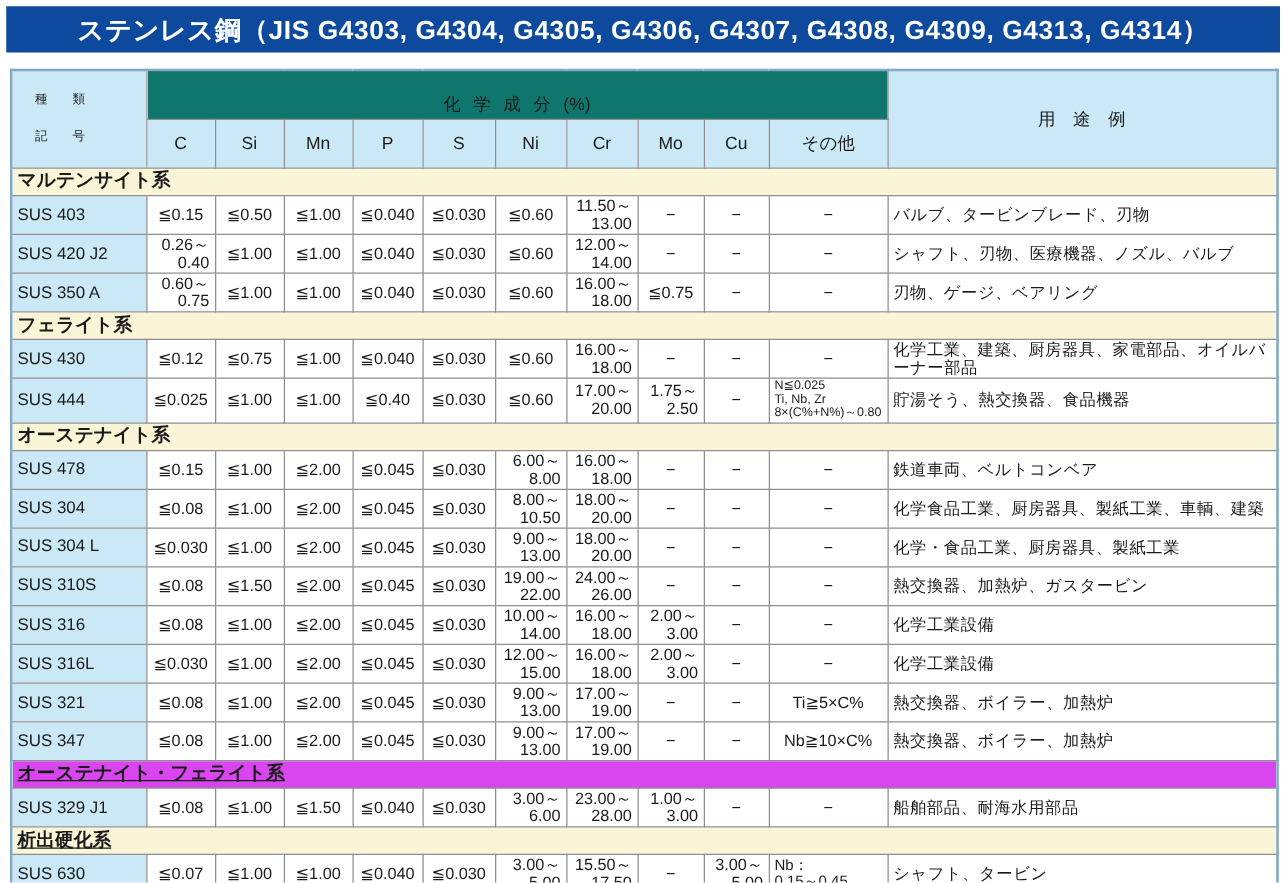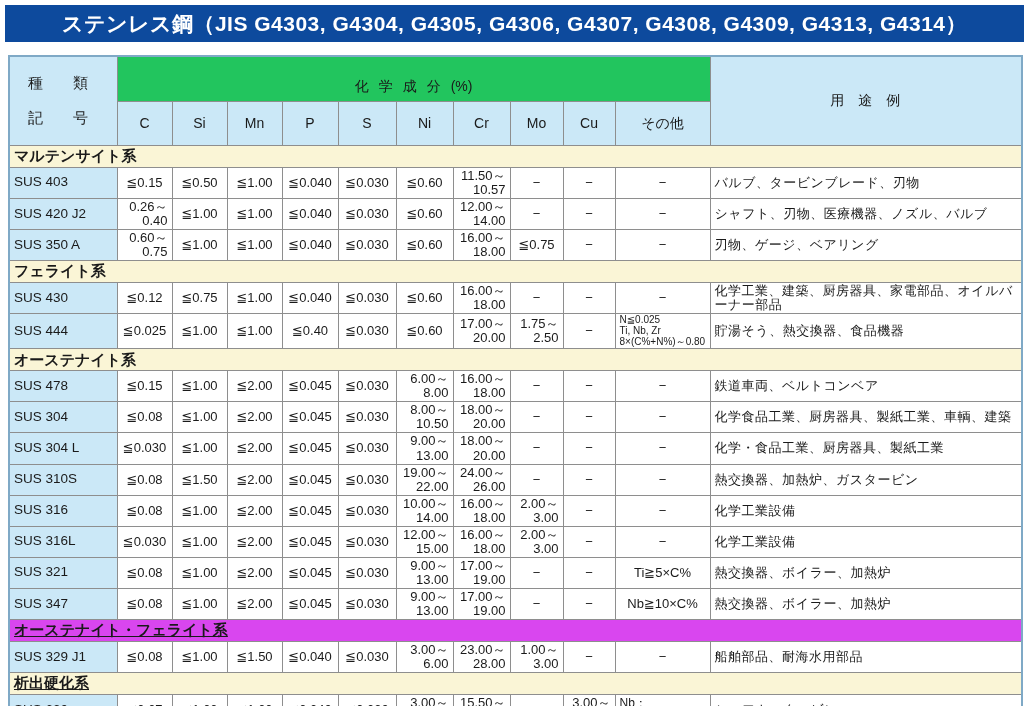--- a/index.html
+++ b/index.html
@@ -24,21 +24,21 @@
     white-space:pre-line;
     overflow:hidden;
     line-height:1.08;
   }
   thead th{
     font-weight:normal;
     font-size:14px;
     border-color:#7d9cb5;
   }
   th.kind-head{vertical-align:middle;}
-  .kind-line{display:flex;justify-content:space-between;padding:2px 14px;font-size:15px;}
+  .kind-line{display:flex;justify-content:space-between;padding:2px 14px;font-size:10px;}
   th.chem-head{text-align:center;letter-spacing:10px;height:26px;}
   th.usage-head{text-align:center;letter-spacing:14px;}
   th.elem{text-align:center;height:30px;font-size:14px;}
   td.section{
     font-weight:bold;font-size:15px;text-align:left;
     padding:3px 8px;height:19px;
   }
   td.grade{
     text-align:left;font-size:13.5px;padding-left:7px;height:27px;
   }
@@ -71,21 +71,21 @@
   <thead>
     <tr>
       <th class="kind-head" rowspan="2" style="background: rgb(203, 232, 247);">
         <div class="kind-line">
           <span>種　　類</span>
         </div>
         <div class="kind-line">
           <span>記　　号</span>
         </div>
       </th>
-      <th class="chem-head" colspan="10" style="background: #22c55e;">
+      <th class="chem-head" colspan="10" style="background: #0f766e;">
         <span>化学成分</span><span style="letter-spacing:0">(%)</span>
       </th>
       <th class="usage-head" rowspan="2" style="background: rgb(203, 232, 247); padding-left: 17px;">用途例</th>
     </tr>
     <tr id="elem-row">
         <th class="elem" style="background: rgb(203, 232, 247);">C</th>
         <th class="elem" style="background: rgb(203, 232, 247);">Si</th>
         <th class="elem" style="background: rgb(203, 232, 247);">Mn</th>
         <th class="elem" style="background: rgb(203, 232, 247);">P</th>
         <th class="elem" style="background: rgb(203, 232, 247);">S</th>
@@ -102,21 +102,21 @@
       </tr>
       <tr>
         <td class="grade" style="background: rgb(203, 232, 247);">SUS 403</td>
         <td class="num">≦0.15</td>
         <td class="num">≦0.50</td>
         <td class="num">≦1.00</td>
         <td class="num">≦0.040</td>
         <td class="num">≦0.030</td>
         <td class="num">≦0.60</td>
         <td class="range">11.50～
-10.57</td>
+13.00</td>
         <td class="num">−</td>
         <td class="num">−</td>
         <td class="num">−</td>
         <td class="usage">バルブ、タービンブレード、刃物</td>
       </tr>
       <tr>
         <td class="grade" style="background: rgb(203, 232, 247);">SUS 420 J2</td>
         <td class="range">0.26～
 0.40</td>
         <td class="num">≦1.00</td>

